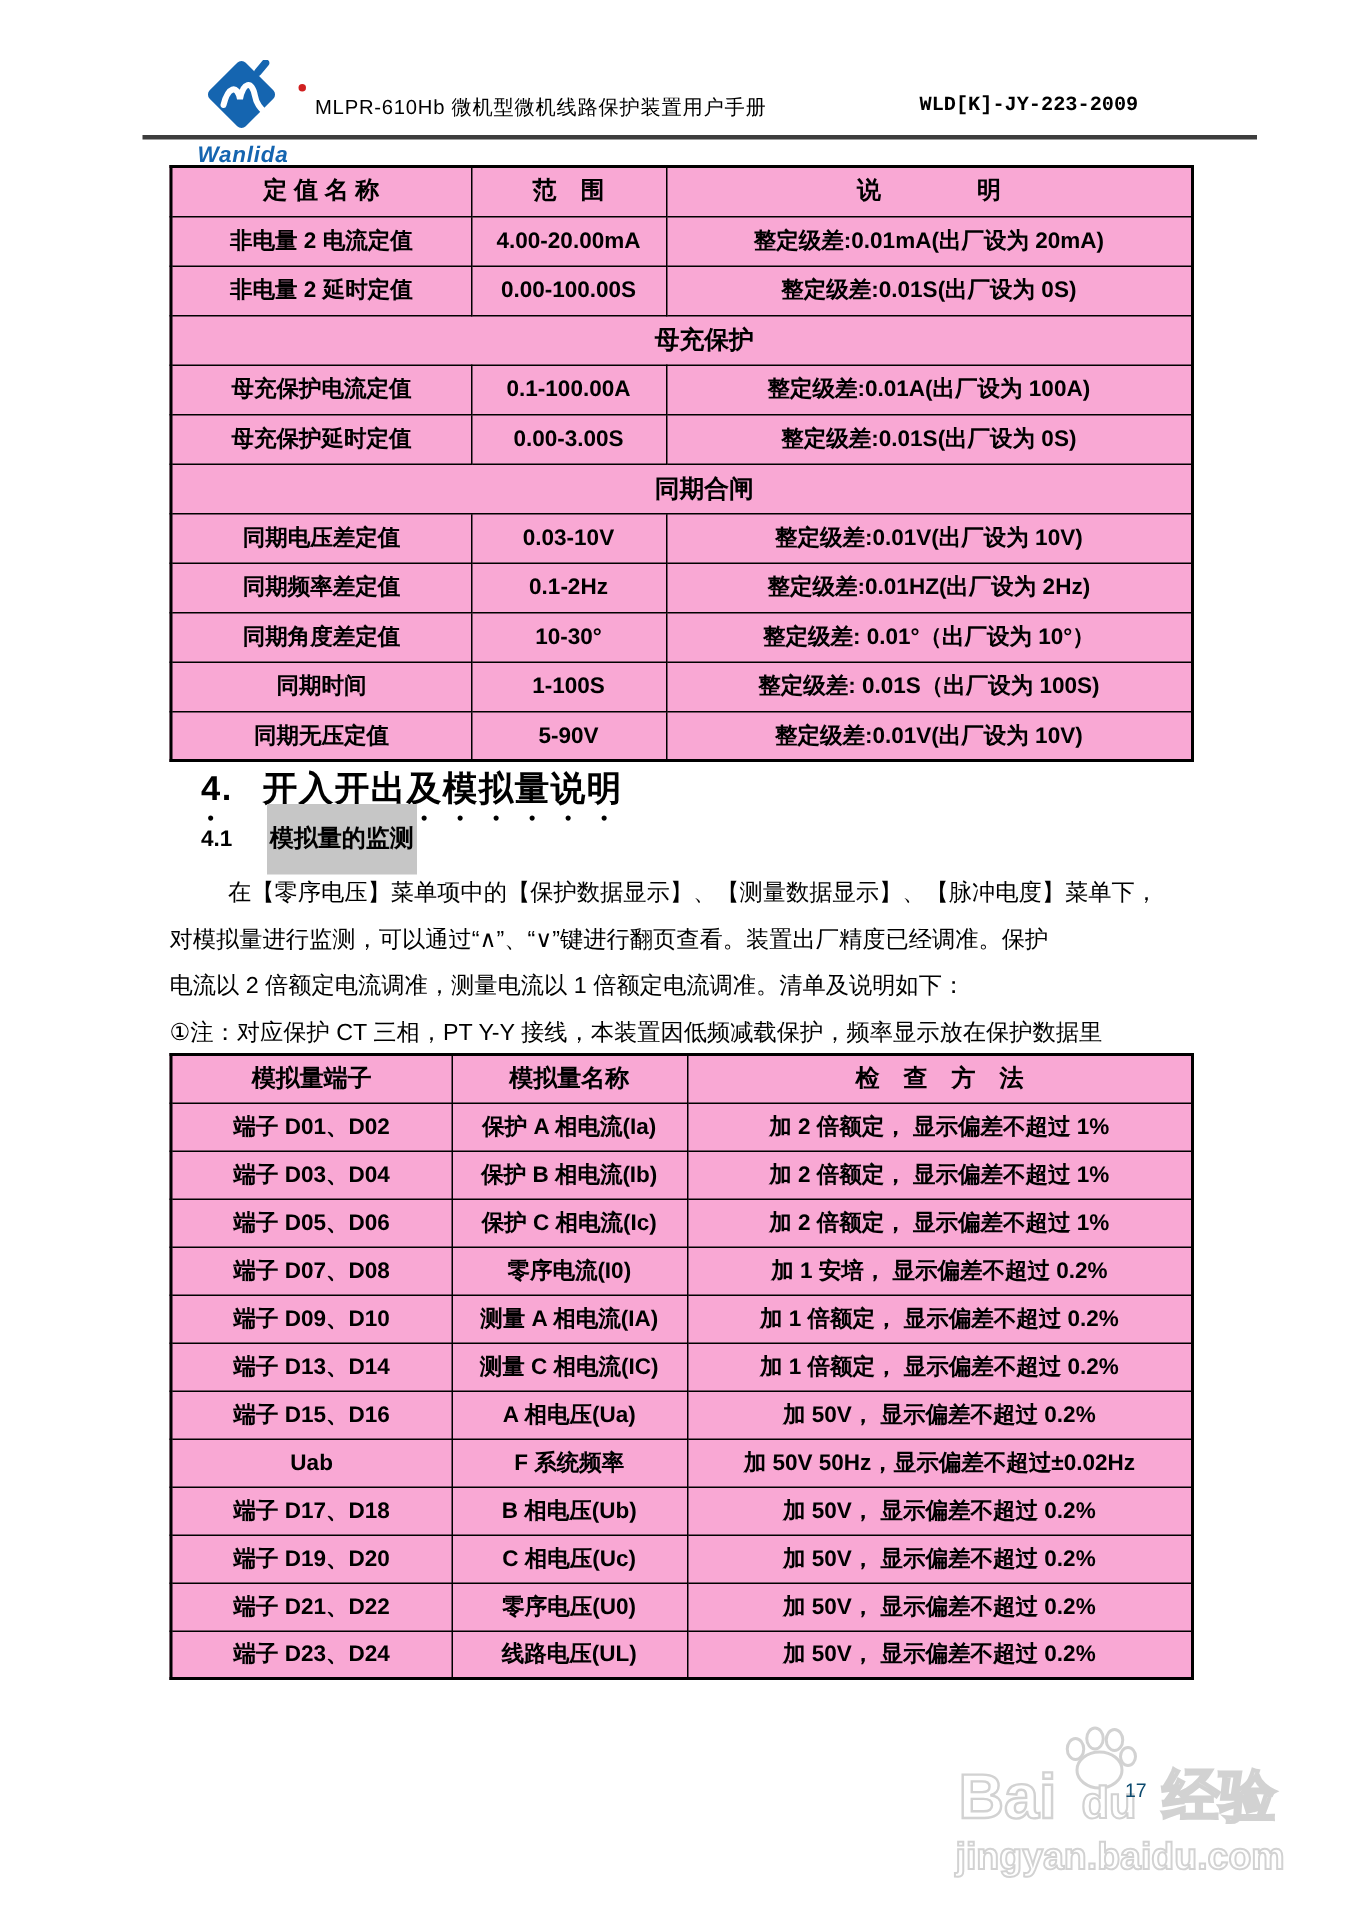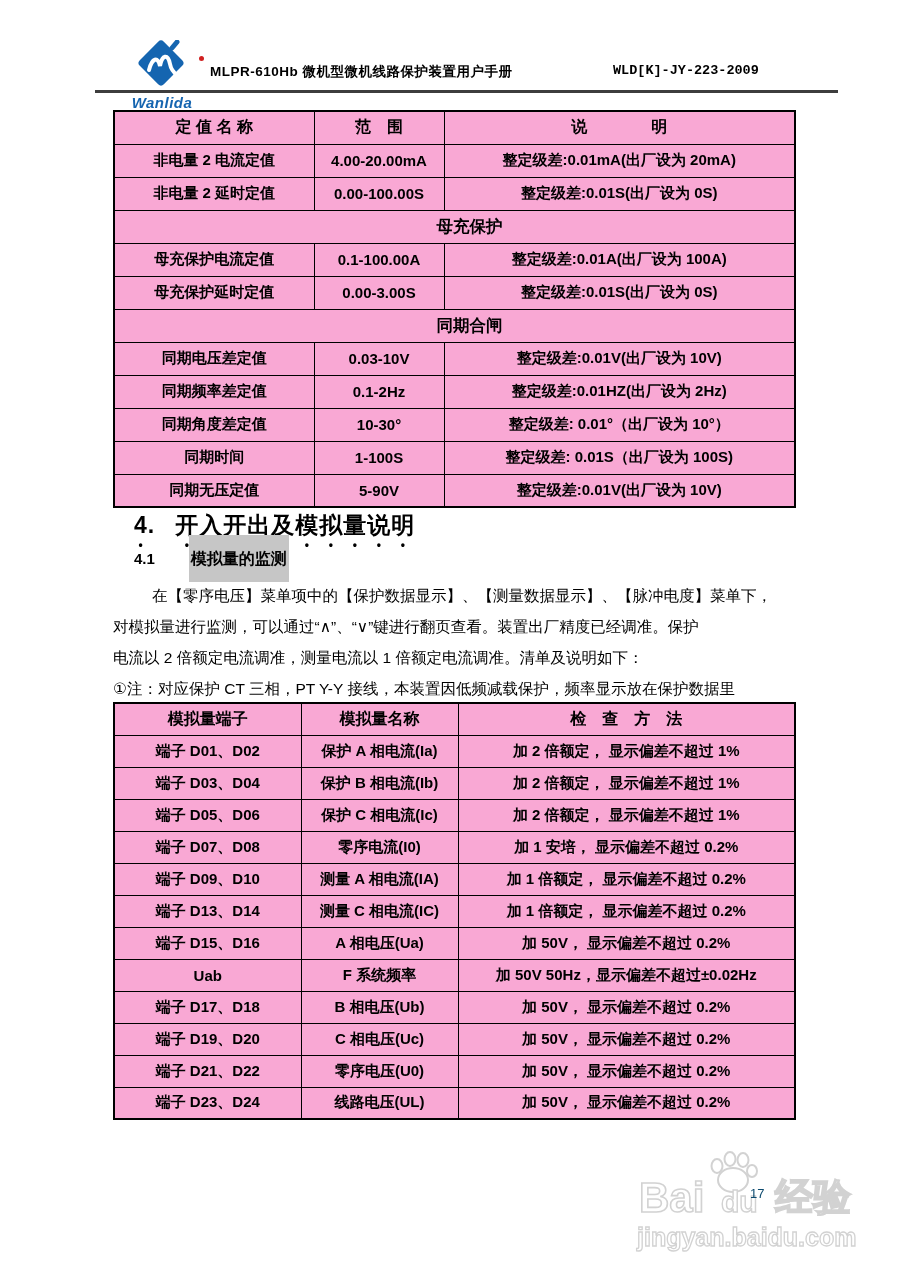--- a/index.html
+++ b/index.html
@@ -6,21 +6,21 @@
   html,body { background:#ffffff; }
   body {
     width:905px; height:1280px; position:relative; overflow:hidden;
     font-family:"Liberation Sans","DejaVu Sans",sans-serif;
     color:#000;
   }
   
   .hdr-logo { position:absolute; left:116px; top:40px; width:92px; text-align:center; }
   .hdr-logo .logo-word { color:#1565b0; font-weight:bold; font-style:italic; font-size:15px; letter-spacing:.5px; margin-top:-4px; }
   .logo-reg { position:absolute; left:83px; top:16px; width:5px; height:5px; background:#d02020; border-radius:50%; }
-  .hdr-title { position:absolute; left:210px; top:63px; font-size:13.5px; font-weight:bold; letter-spacing:.5px; }
+  .hdr-title { position:absolute; left:210px; top:63px; font-size:13.5px; font-weight:normal; letter-spacing:.5px; }
   .hdr-doc   { position:absolute; left:613px; top:63px; font-size:13.5px; font-weight:bold; font-family:Liberation Mono, monospace; }
   .hdr-rule  { position:absolute; left:95px; top:90px; width:743px; height:3px; background:#3d3d3d; }
 
   
   table { border-collapse:collapse; table-layout:fixed; border:2px solid #000; background:#f9a8d4; }
   th,td { border:1px solid #000; text-align:center; font-weight:600; overflow:hidden; padding:0 2px; }
   th { font-weight:700; }
 
   .t1 { position:absolute; left:113px; top:110px; width:681px; }
   .t1 tr { height:33px; }
@@ -36,21 +36,21 @@
   
   .sec-h { position:absolute; left:134px; top:510px; font-size:23px; font-weight:bold; letter-spacing:1px; }
   .sec-h .em {
     -webkit-text-emphasis:filled dot #000;
     -webkit-text-emphasis-position:under right;
     text-emphasis:filled dot #000;
     text-emphasis-position:under right;
   }
   .sec-h .num { margin-right:20px; }
   .sub-h { position:absolute; left:134px; top:549px; font-size:15px; font-weight:bold; }
-  .sub-h .sub-title { margin-left:34px; font-size:16px; background:#c6c6c6; padding:15px 2px; }
+  .sub-h .sub-title { margin-left:23px; font-size:16px; background:#c6c6c6; padding:15px 2px; }
 
   
   .para { position:absolute; left:113px; top:580px; width:684px; font-size:15.5px; font-weight:500; }
   .para .pline { height:31px; line-height:31px; white-space:nowrap; }
   .para .indent { padding-left:39px; }
 
   
   .watermark { position:absolute; left:633px; top:1150px; }
   .pageno { position:absolute; left:750px; top:1186px; font-size:13px; color:#0c4a6e; font-weight:500; }
 </style>

